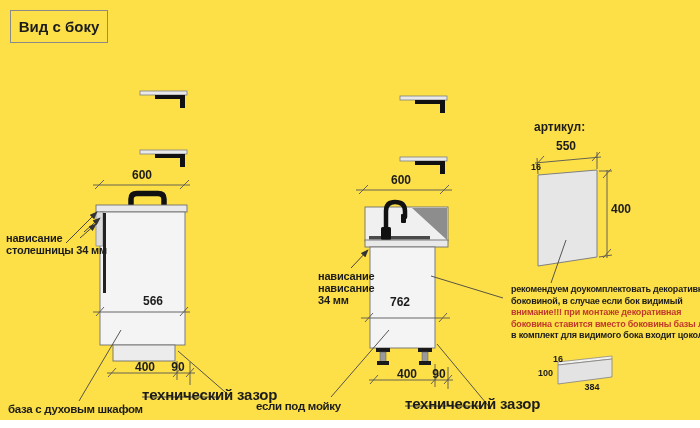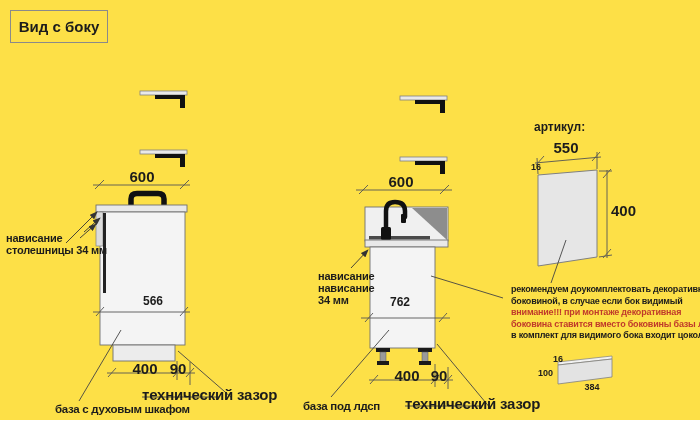--- a/index.html
+++ b/index.html
@@ -9,25 +9,25 @@
   }
   #lines { position:absolute; left:0; top:0; }
   .t { position:absolute; font-weight:bold; white-space:nowrap; line-height:1.1; }
   .ctr { text-align:center; }
   .warn { color:#c03a2b; }
   .title-box {
     position:absolute; left:10px; top:10px; width:96px; height:31px;
     border:1px solid #8a8a8a; display:flex; align-items:center; justify-content:center;
     font-weight:bold; font-size:15px;
   }
-  .dim11 { font-size:15px; }
+  .dim11 { font-size:12px; }
   .dim12 { font-size:12px; }
   .small-label { font-size:11px; letter-spacing:-0.2px; }
   .gap-label { font-size:15px; letter-spacing:-0.2px; }
-  .base-label { font-size:11.5px; letter-spacing:-0.3px;margin-left:47px; }
+  .base-label { font-size:11.5px; letter-spacing:-0.3px; }
   .note-block { font-size:9px; letter-spacing:-0.2px; line-height:11.5px; width:200px; }
   .tiny { font-size:9px; }
 </style>
 </head>
 <body>
 
 <div class="canvas">
 
   <svg id="lines" width="700" height="428" viewBox="0 0 700 428">
     <defs>
@@ -203,21 +203,21 @@
   <div class="t dim11 ctr" style="left:379px; top:174px; width:44px;">600</div>
   <div class="t small-label" style="left:318px; top:270px;">
     <div>нависание</div>
     <div>нависание</div>
     <div>34 мм</div>
   </div>
   <div class="t dim12 ctr" style="left:379px; top:296px; width:42px;">762</div>
   <div class="t dim11 ctr" style="left:386px; top:368px; width:42px;">400</div>
   <div class="t dim11 ctr" style="left:427px; top:368px; width:24px;">90</div>
   <div class="t gap-label" style="left:405px; top:396px;">технический зазор</div>
-  <div class="t base-label" style="left:256px; top:400px;">база под лдсп</div>
+  <div class="t base-label" style="left:256px; top:400px;">если под мойку</div>
 
   <div class="t" style="left:534px; top:121px; font-size:12px;">артикул:</div>
   <div class="t dim11 ctr" style="left:550px; top:140px; width:32px;">550</div>
   <div class="t tiny" style="left:531px; top:163px;">16</div>
   <div class="t dim11" style="left:611px; top:203px;">400</div>
 
   <div class="t note-block" style="left:511px; top:284px;">
     <div>рекомендуем доукомплектовать декоративной</div>
     <div>боковиной, в случае если бок видимый</div>
     <div class="warn">внимание!!! при монтаже декоративная</div>

